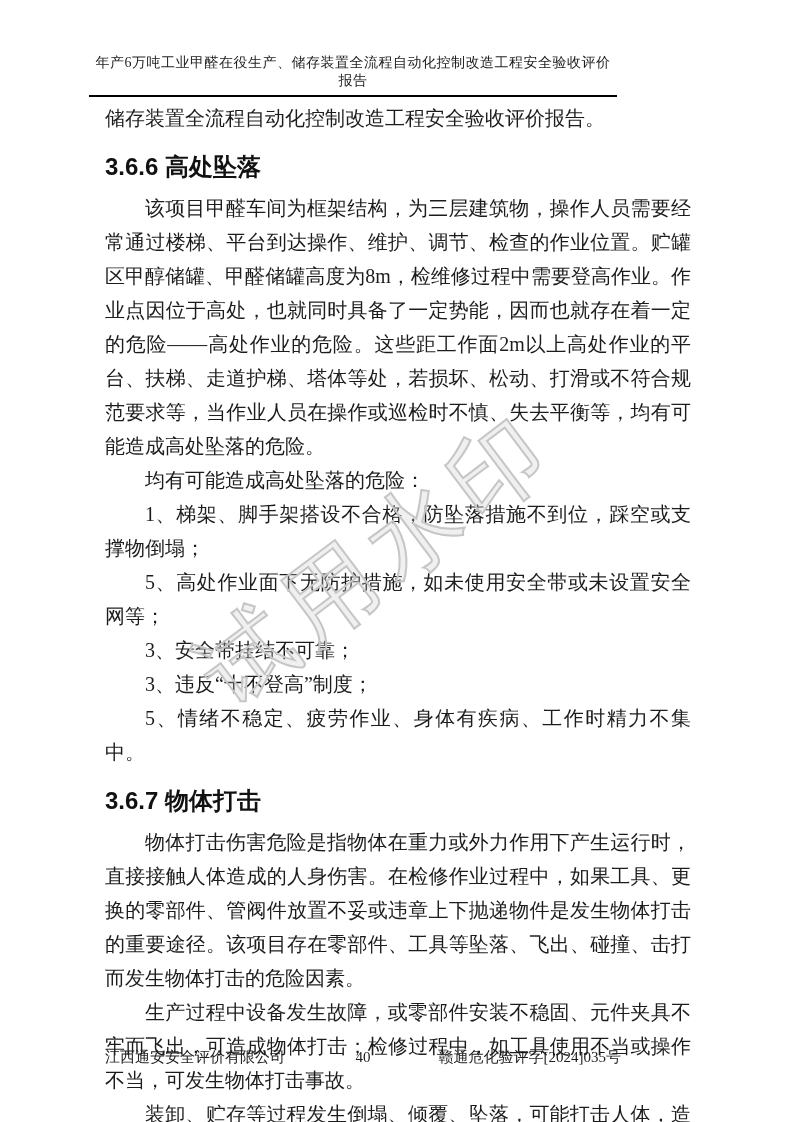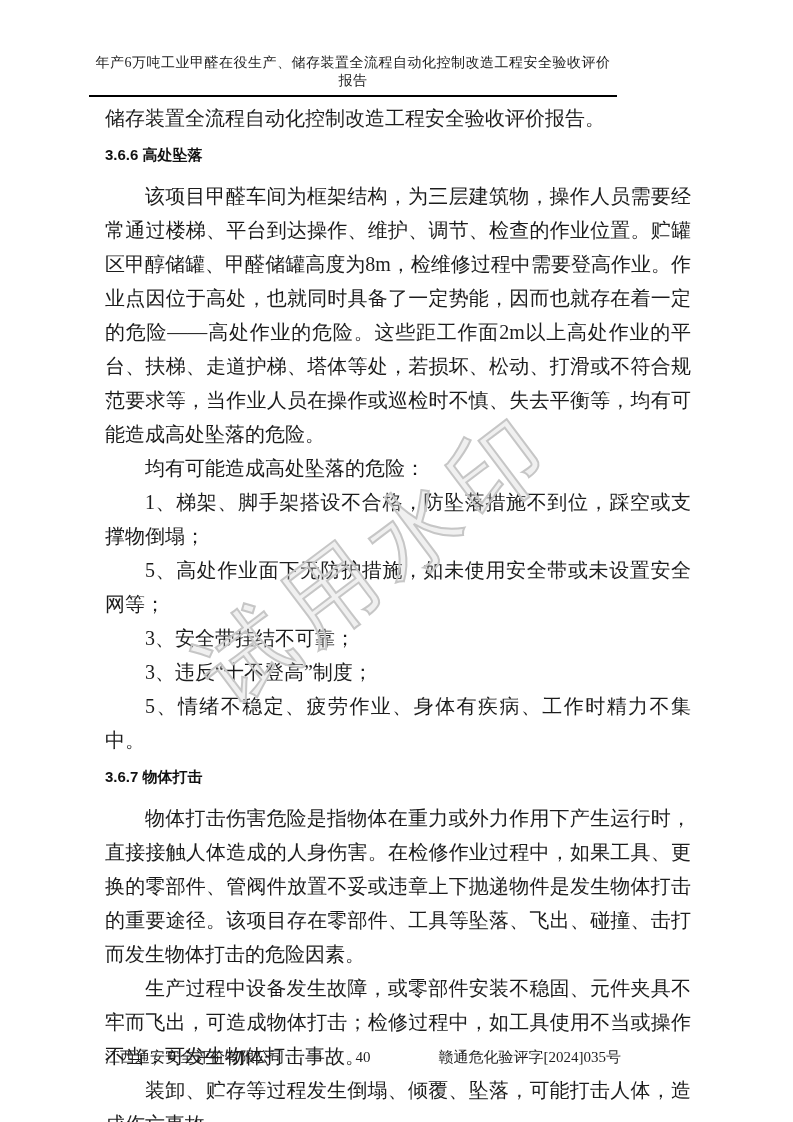--- a/index.html
+++ b/index.html
@@ -42,25 +42,25 @@
   }
   .content p {
     margin: 0;
     padding: 0;
     text-indent: 2em;
   }
   .content p.no-indent {
     text-indent: 0;
   }
   .content h2 {
-    margin: 6px 0 10px 0;
+    margin: 18px 0 10px 0;
     padding: 0;
     font-family: "Liberation Sans", sans-serif;
     font-weight: bold;
-    font-size: 15px;
+    font-size: 24px;
     line-height: 28px;
     color: #111111;
     text-align: left;
   }
   .list-item {
     text-indent: 2em;
   }
   
   .watermark {
     position: absolute;

